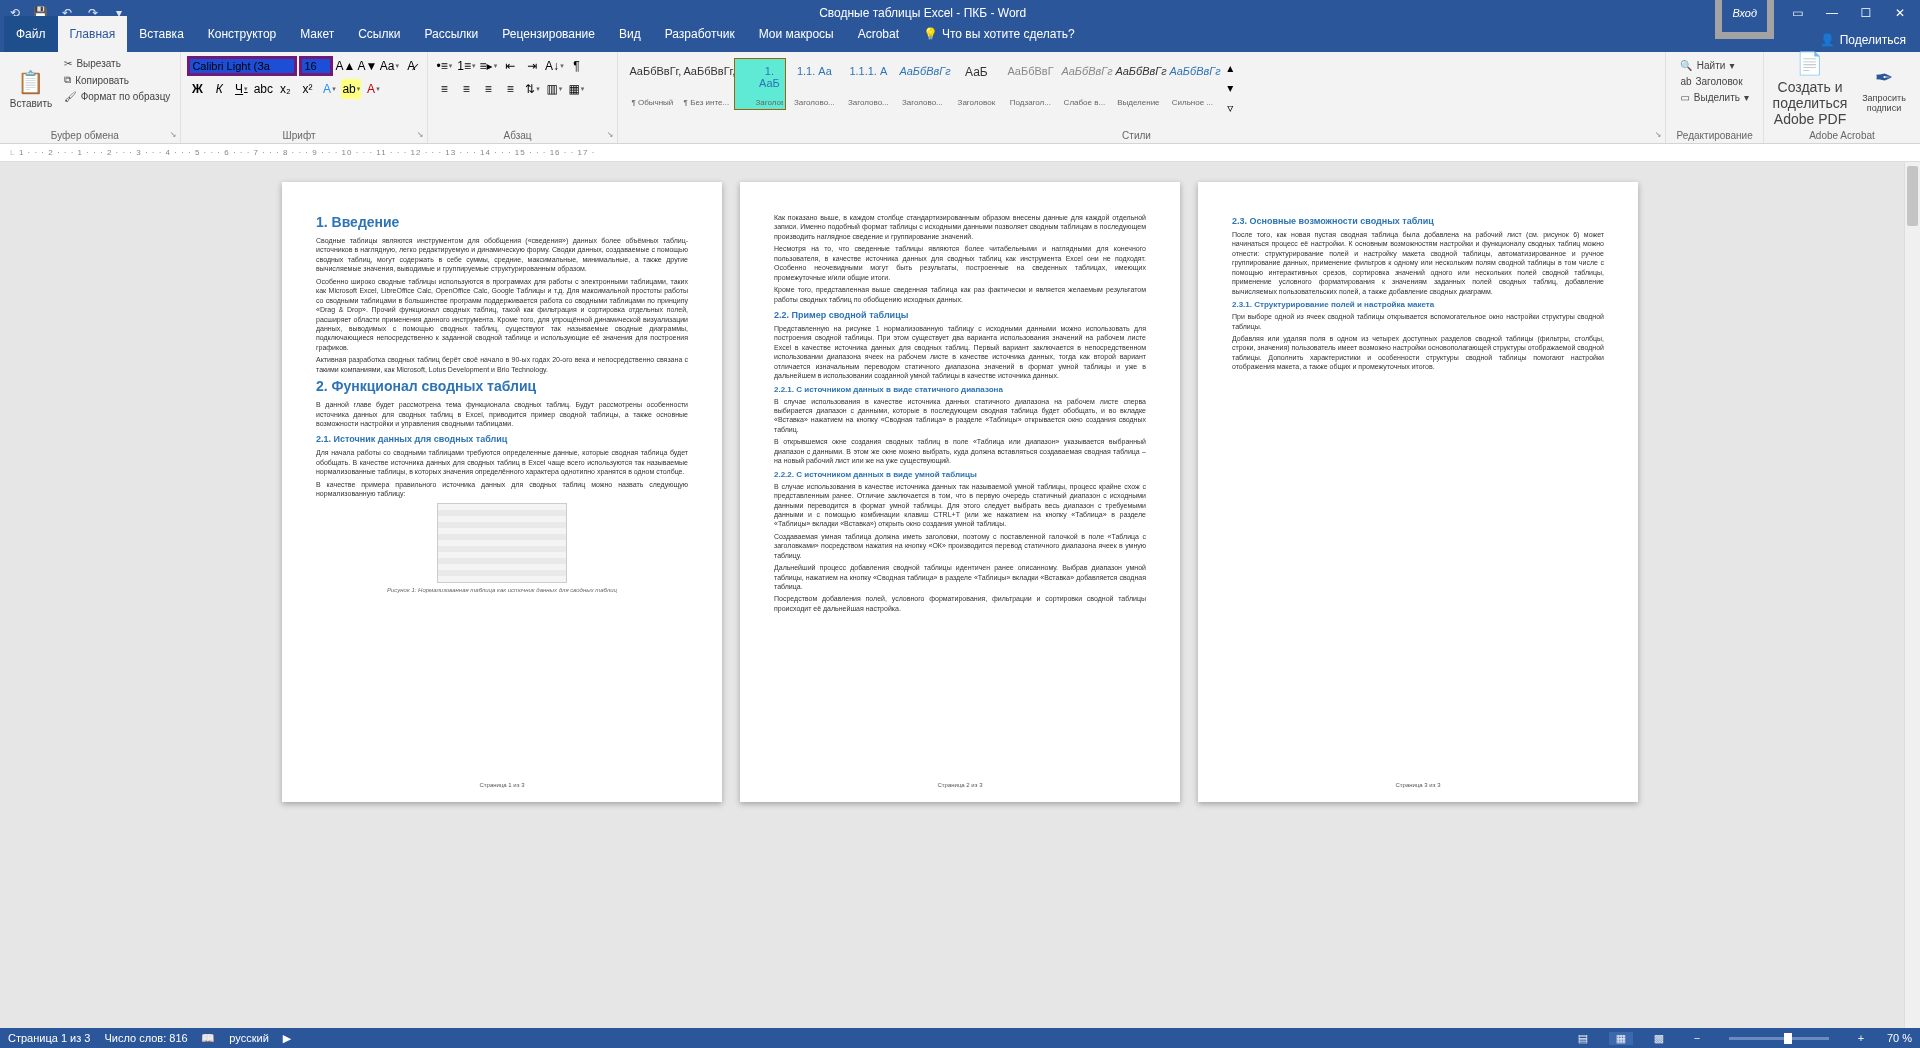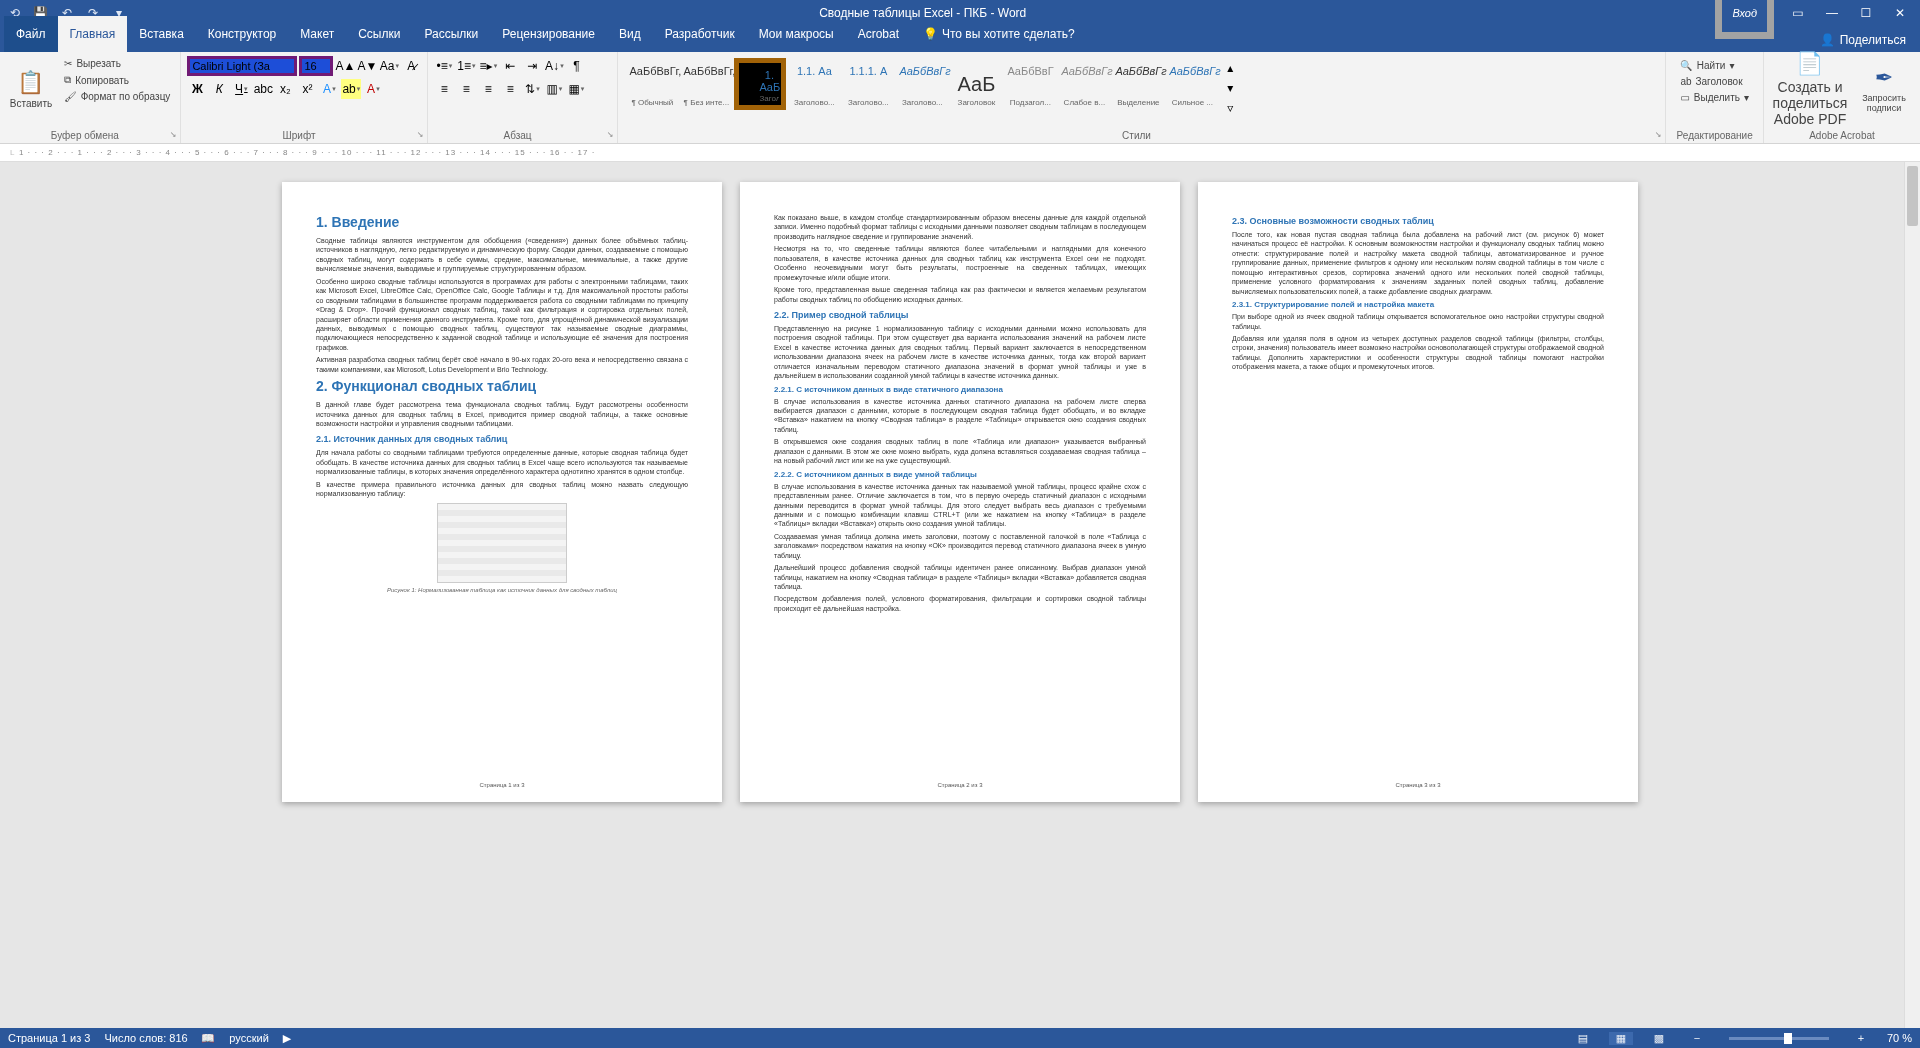--- a/index.html
+++ b/index.html
@@ -30,21 +30,21 @@
 .small-row { display:flex; flex-direction:column; gap:1px;}
 .small-btn { display:flex; align-items:center; gap:4px; padding:2px 4px; font-size:10px; cursor:pointer; white-space:nowrap;}
 
 .font-row { display:flex; gap:2px; align-items:center;}
 .font-select { border:3px solid #701a75; background:#1d4ed8; height:20px; font-size:11px; padding:1px 2px; }
 .ico-btn { width:20px; height:20px; border:none; background:transparent; font-size:12px; display:inline-flex; align-items:center; justify-content:center; cursor:pointer;}
 .ico-btn.drop::after{content:"▾"; font-size:7px; margin-left:1px; color:#666;}
 
 .styles-gallery { display:flex; gap:2px; align-items:flex-start; padding:2px; }
 .style-item { width:52px; height:52px; border:1px solid transparent; display:flex; flex-direction:column; justify-content:space-between; padding:2px; font-size:9px; text-align:center; cursor:pointer;}
-.style-item.selected { border:5px solid #a16207; background:#000000;padding-left:20px;}
+.style-item.selected { border:1px solid #a16207; background:#5eead4;padding-left:20px;}
 .style-item .preview { font-size:11px; color:#333; padding-top:4px;}
 .style-item .name { font-size:8px; color:#666; white-space:nowrap; overflow:hidden;}
 
 .edit-col { display:flex; flex-direction:column; gap:1px; padding:2px 6px;}
 .edit-item { font-size:10px; padding:2px 2px; display:flex; align-items:center; gap:4px; white-space:nowrap; cursor:pointer;}
 
 .ruler-area { background:#fff; border-bottom:1px solid #ddd; height:18px; position:relative; font-size:8px; color:#555; display:flex; align-items:center; padding-left:10px;}
 .content-area { position:absolute; top:162px; bottom:20px; left:0; right:0; background:#e6e6e6; overflow:hidden; display:flex; justify-content:center; gap:18px; padding:20px 30px;}
 .v-ruler { position:absolute; left:0; top:162px; bottom:20px; width:18px; background:#fff; border-right:1px solid #ddd;}
 
@@ -207,21 +207,21 @@
           </div>
         <div class="style-item">
             <div class="preview" style="color:#2e74b5;">1.1.1. А</div>
             <div class="name">Заголово...</div>
           </div>
         <div class="style-item">
             <div class="preview" style="color:#2e74b5;font-style:italic;">АаБбВвГг</div>
             <div class="name">Заголово...</div>
           </div>
         <div class="style-item">
-            <div class="preview" style="font-size:20px;margin-top:8px;">АаБ</div>
+            <div class="preview" style="font-size:12px;">АаБ</div>
             <div class="name">Заголовок</div>
           </div>
         <div class="style-item">
             <div class="preview" style="color:#888;">АаБбВвГ</div>
             <div class="name">Подзагол...</div>
           </div>
         <div class="style-item">
             <div class="preview" style="font-style:italic;color:#888;">АаБбВвГг</div>
             <div class="name">Слабое в...</div>
           </div>

